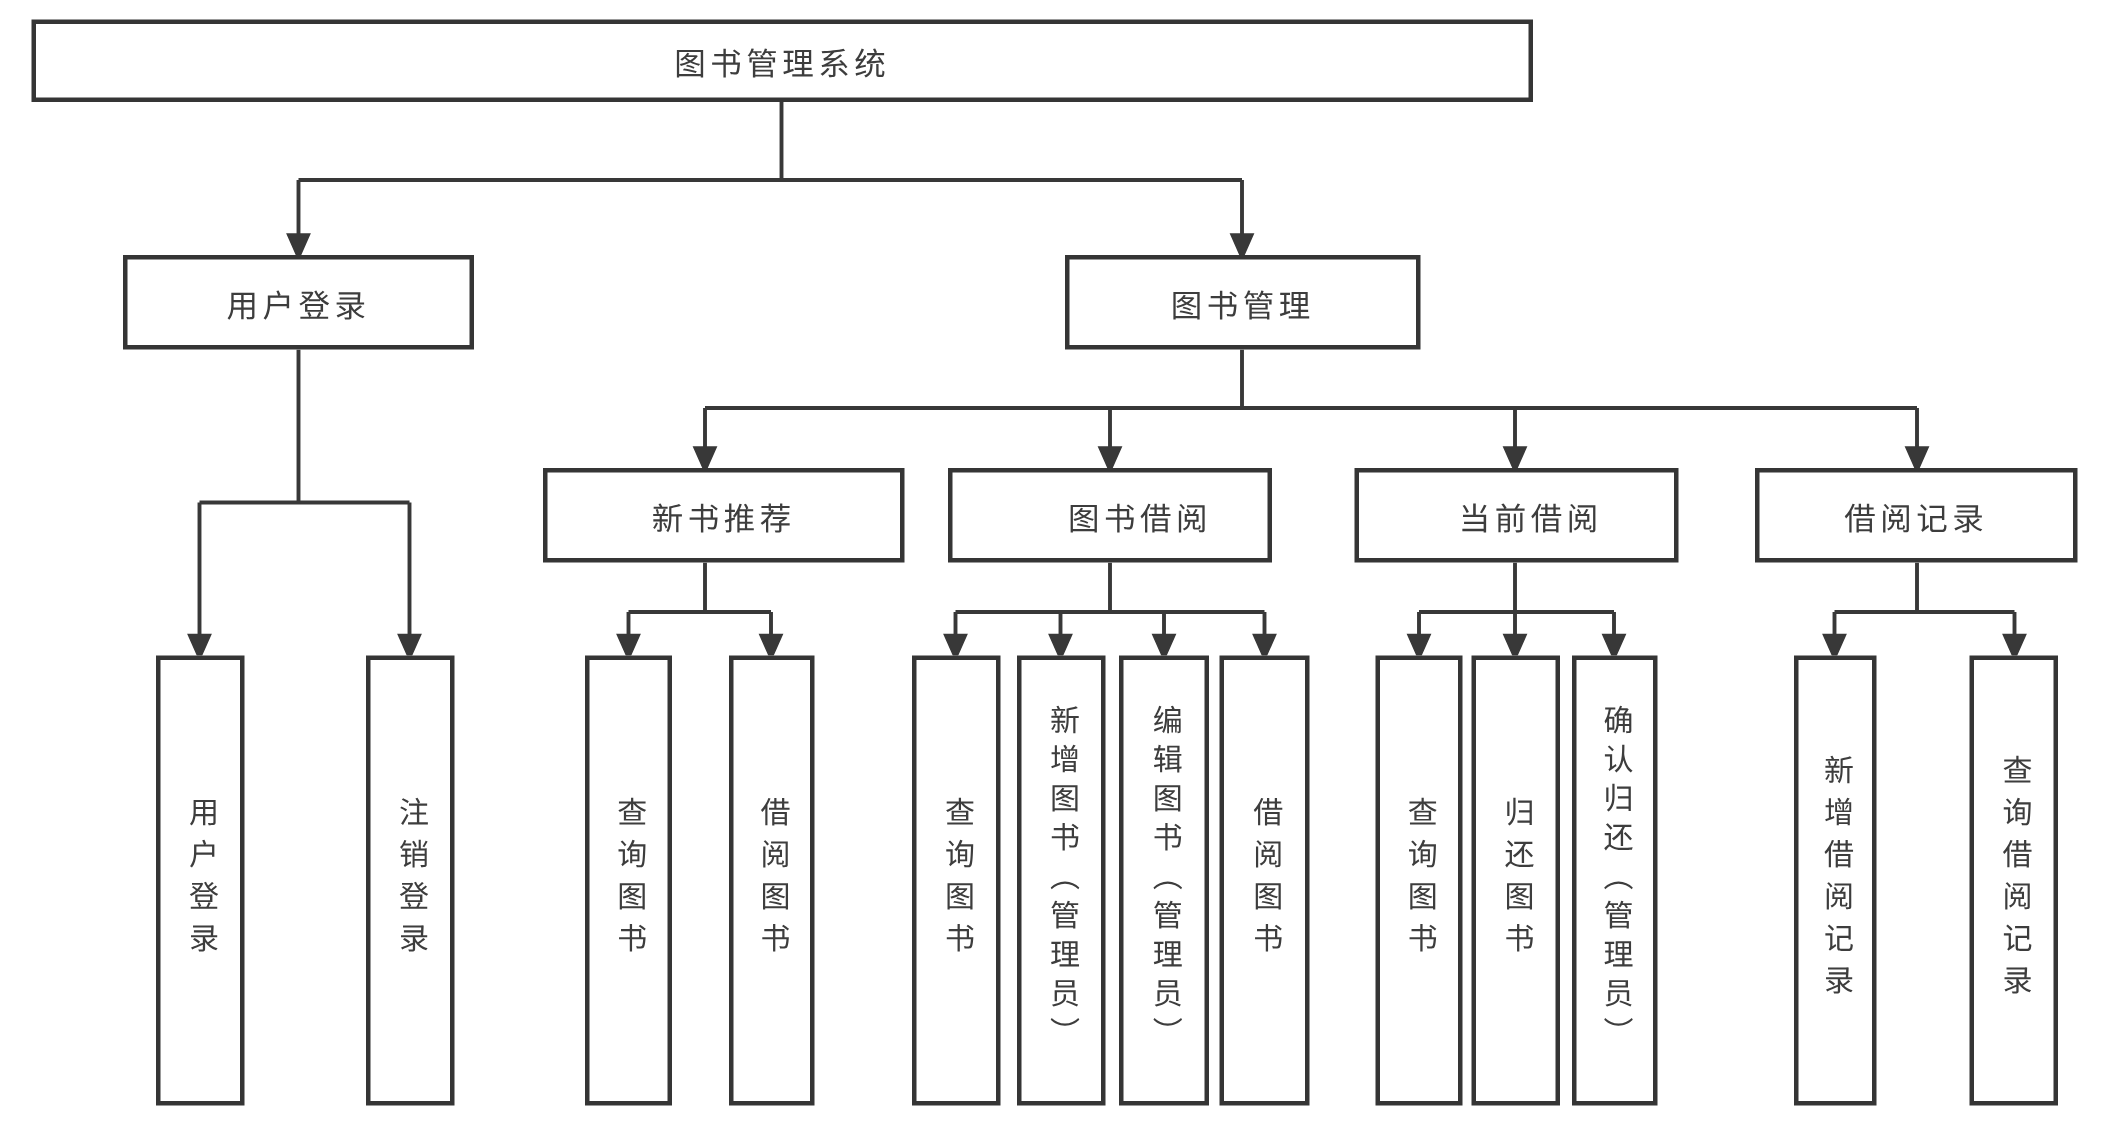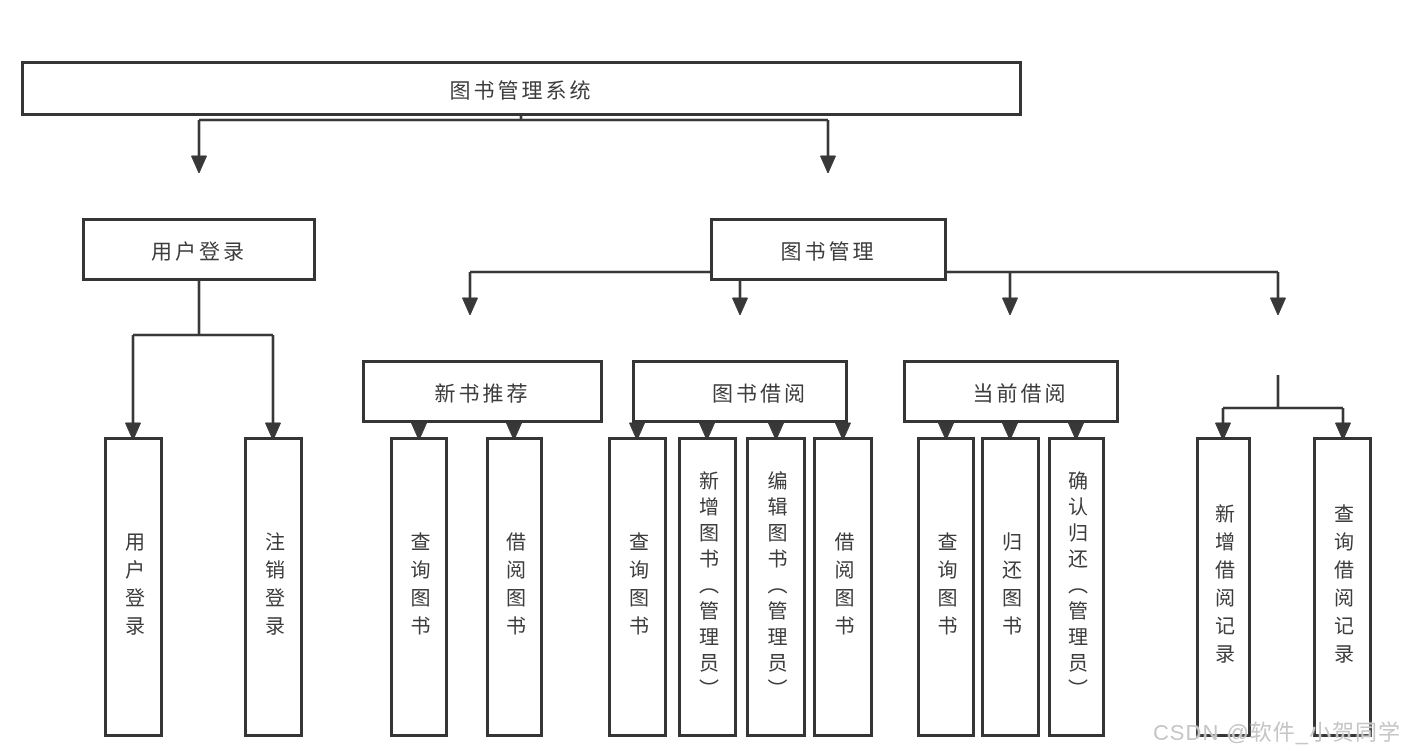--- a/index.html
+++ b/index.html
@@ -17,21 +17,21 @@
     position:absolute;
     box-sizing:border-box;
     border:3px solid #353535;
     background:#ffffff;
     color:#3d3d3d;
     display:flex;
     align-items:center;
     justify-content:center;
     z-index:1;
   }
-  .hbox { font-size:21px; letter-spacing:3px; white-space:nowrap;margin-top:48px; }
+  .hbox { font-size:21px; letter-spacing:3px; white-space:nowrap; }
   .vbox {
     writing-mode:vertical-rl;
     text-orientation:mixed;
     font-size:20px;
     letter-spacing:8px;
     line-height:1;
     top:437px; height:300px;
   }
   .vbox.long { letter-spacing:6px; }
   #watermark {
@@ -151,33 +151,33 @@
   </svg>
 
   <div class="box hbox b-root">图书管理系统</div>
 
   <div class="box hbox b-l2a">用户登录</div>
   <div class="box hbox b-l2b">图书管理</div>
 
   <div class="box hbox b-l3a">新书推荐</div>
   <div class="box hbox b-l3b">图书借阅</div>
   <div class="box hbox b-l3c">当前借阅</div>
+  <div class="box hbox b-l3d">借阅记录</div>
 
   <div class="box vbox b-u1">用户登录</div>
   <div class="box vbox b-u2">注销登录</div>
 
   <div class="box vbox b-n1">查询图书</div>
   <div class="box vbox b-n2">借阅图书</div>
 
   <div class="box vbox b-b1">查询图书</div>
   <div class="box vbox long b-b2">新增图书（管理员）</div>
   <div class="box vbox long b-b3">编辑图书（管理员）</div>
   <div class="box vbox b-b4">借阅图书</div>
 
   <div class="box vbox b-c1">查询图书</div>
   <div class="box vbox b-c2">归还图书</div>
   <div class="box vbox long b-c3">确认归还（管理员）</div>
 
   <div class="box vbox b-r1">新增借阅记录</div>
   <div class="box vbox b-r2">查询借阅记录</div>
 
-  <div id="watermark">CSDN @软件_小贺同学</div>
 </div>
 
 </body></html>

